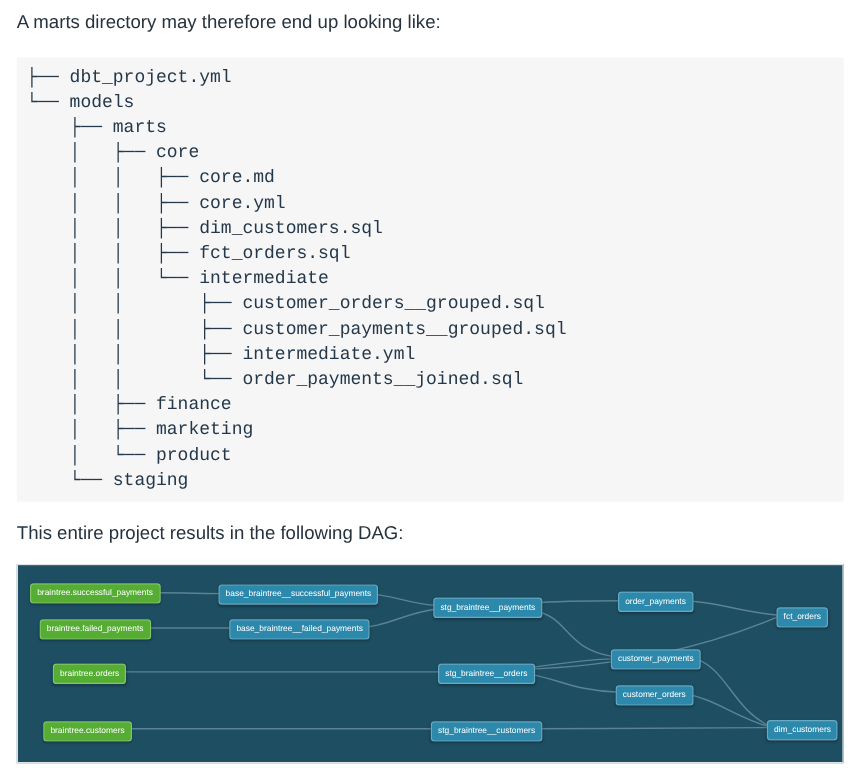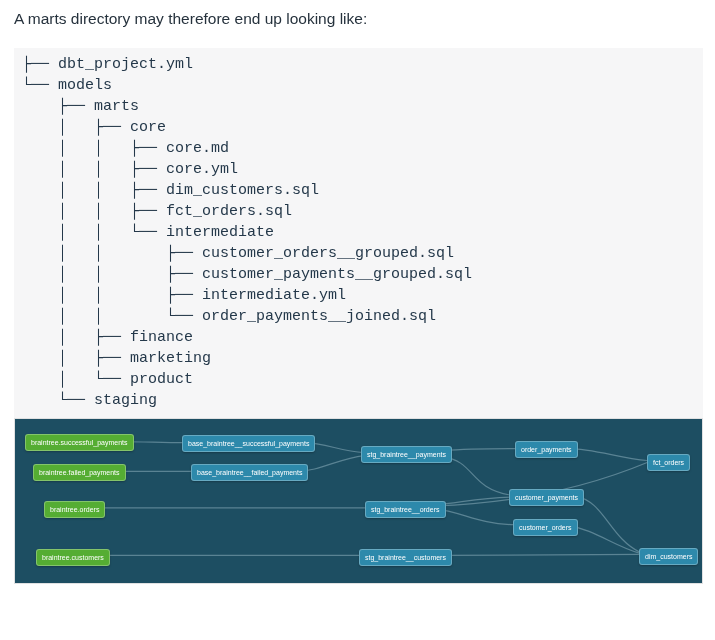--- a/index.html
+++ b/index.html
@@ -67,20 +67,21 @@
     │   │   └── intermediate
     │   │       ├── customer_orders__grouped.sql
     │   │       ├── customer_payments__grouped.sql
     │   │       ├── intermediate.yml
     │   │       └── order_payments__joined.sql
     │   ├── finance
     │   ├── marketing
     │   └── product
     └── staging</pre>
 
+  <p class="para second">This entire project results in the following DAG:</p>
 
   <div class="dag" style="background: rgb(29, 78, 98);">
     <svg viewBox="0 0 689 166" preserveAspectRatio="none">
         <path d="M108,23 C130,23 147,24 170,24" fill="none" stroke="rgba(190,219,230,0.38)" stroke-width="1.2" stroke-linecap="round"></path>
         <path d="M101,53 C125,53 152,53 179,53" fill="none" stroke="rgba(190,219,230,0.38)" stroke-width="1.2" stroke-linecap="round"></path>
         <path d="M289,24 C312,24 326,33 350,34" fill="none" stroke="rgba(190,219,230,0.38)" stroke-width="1.2" stroke-linecap="round"></path>
         <path d="M282,53 C306,53 324,40 350,37" fill="none" stroke="rgba(190,219,230,0.38)" stroke-width="1.2" stroke-linecap="round"></path>
         <path d="M86,90 C170,90 265,90 353,90" fill="none" stroke="rgba(190,219,230,0.38)" stroke-width="1.2" stroke-linecap="round"></path>
         <path d="M89,138 C170,138 260,138 347,138" fill="none" stroke="rgba(190,219,230,0.38)" stroke-width="1.2" stroke-linecap="round"></path>
         <path d="M429,32 C455,30 474,30 503,30" fill="none" stroke="rgba(190,219,230,0.38)" stroke-width="1.2" stroke-linecap="round"></path>

